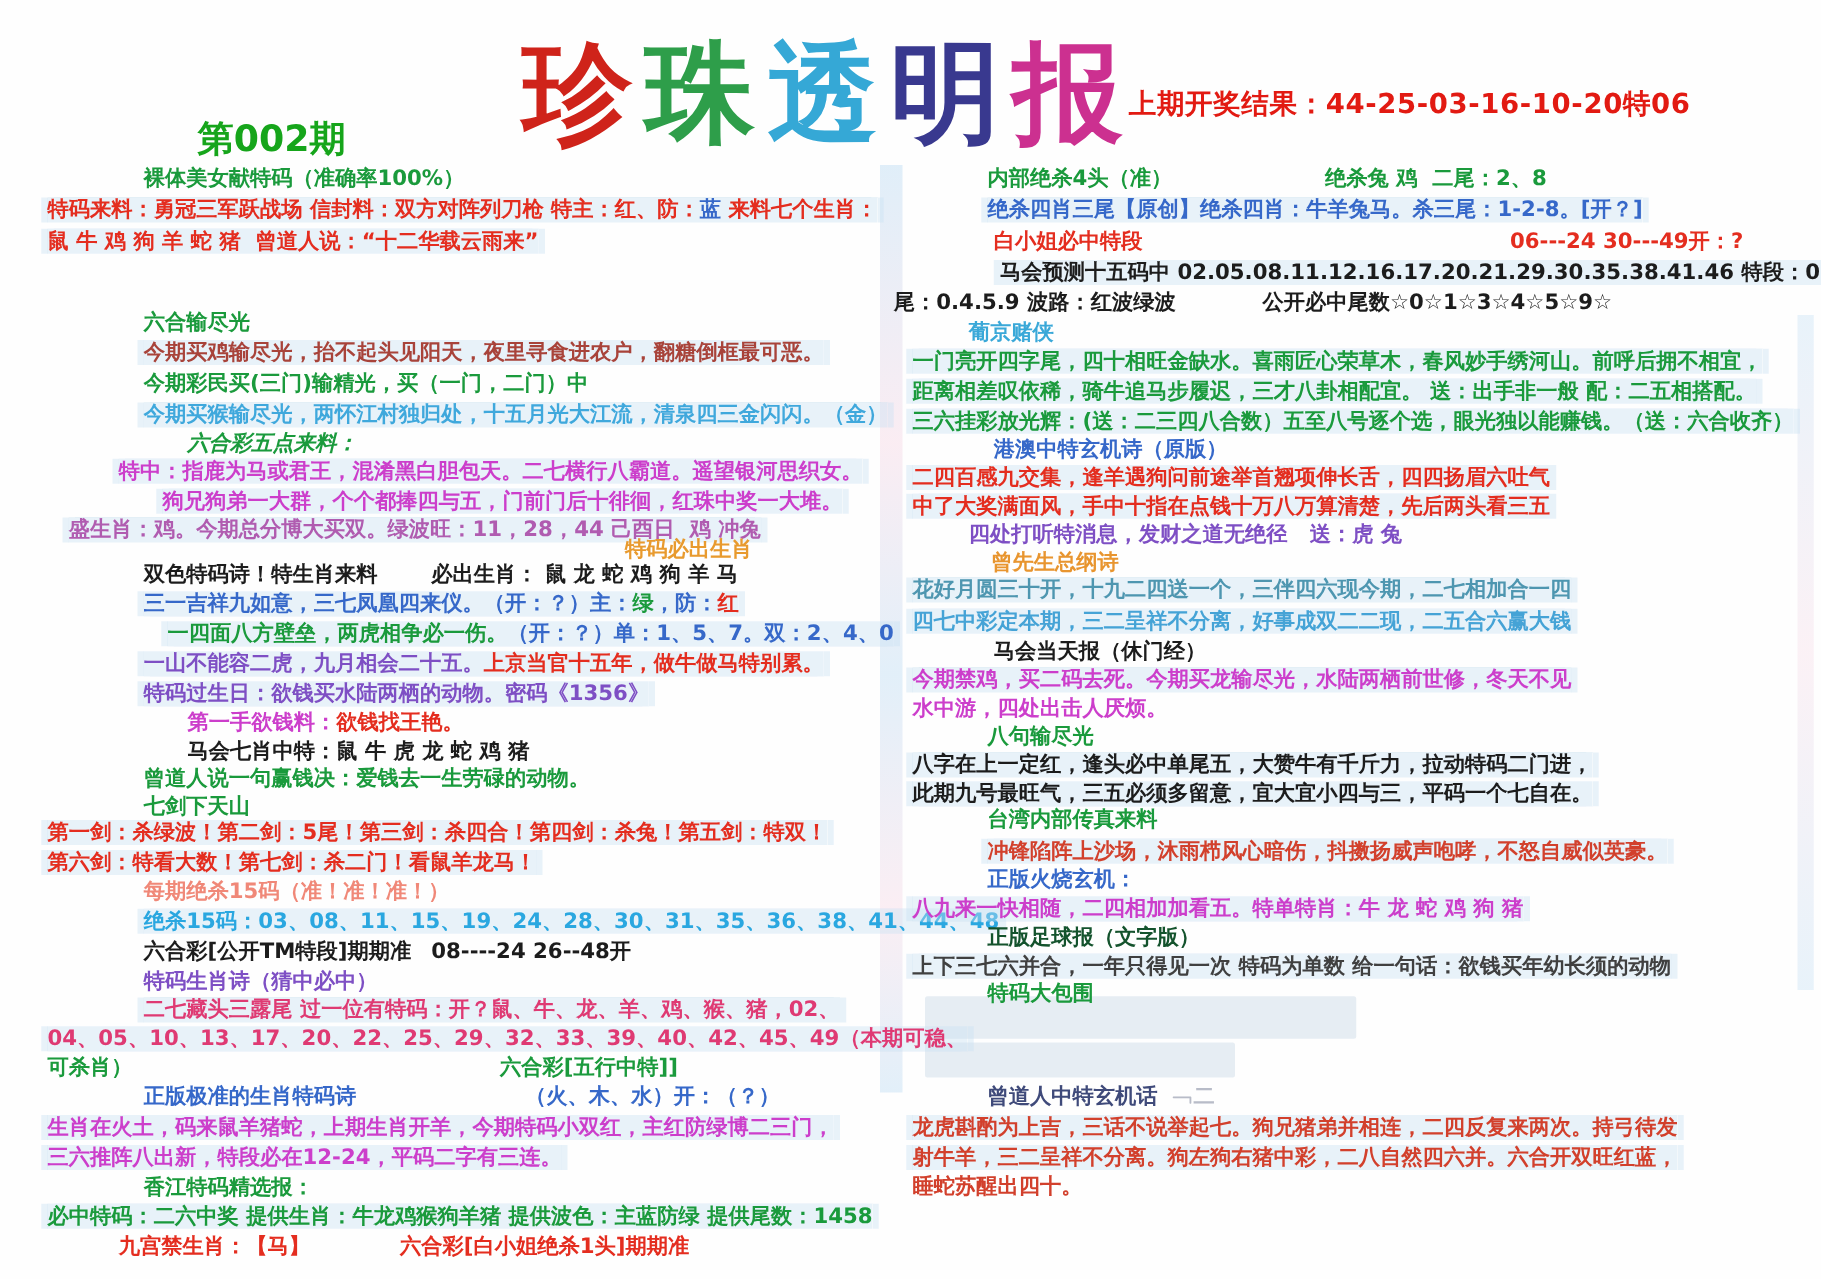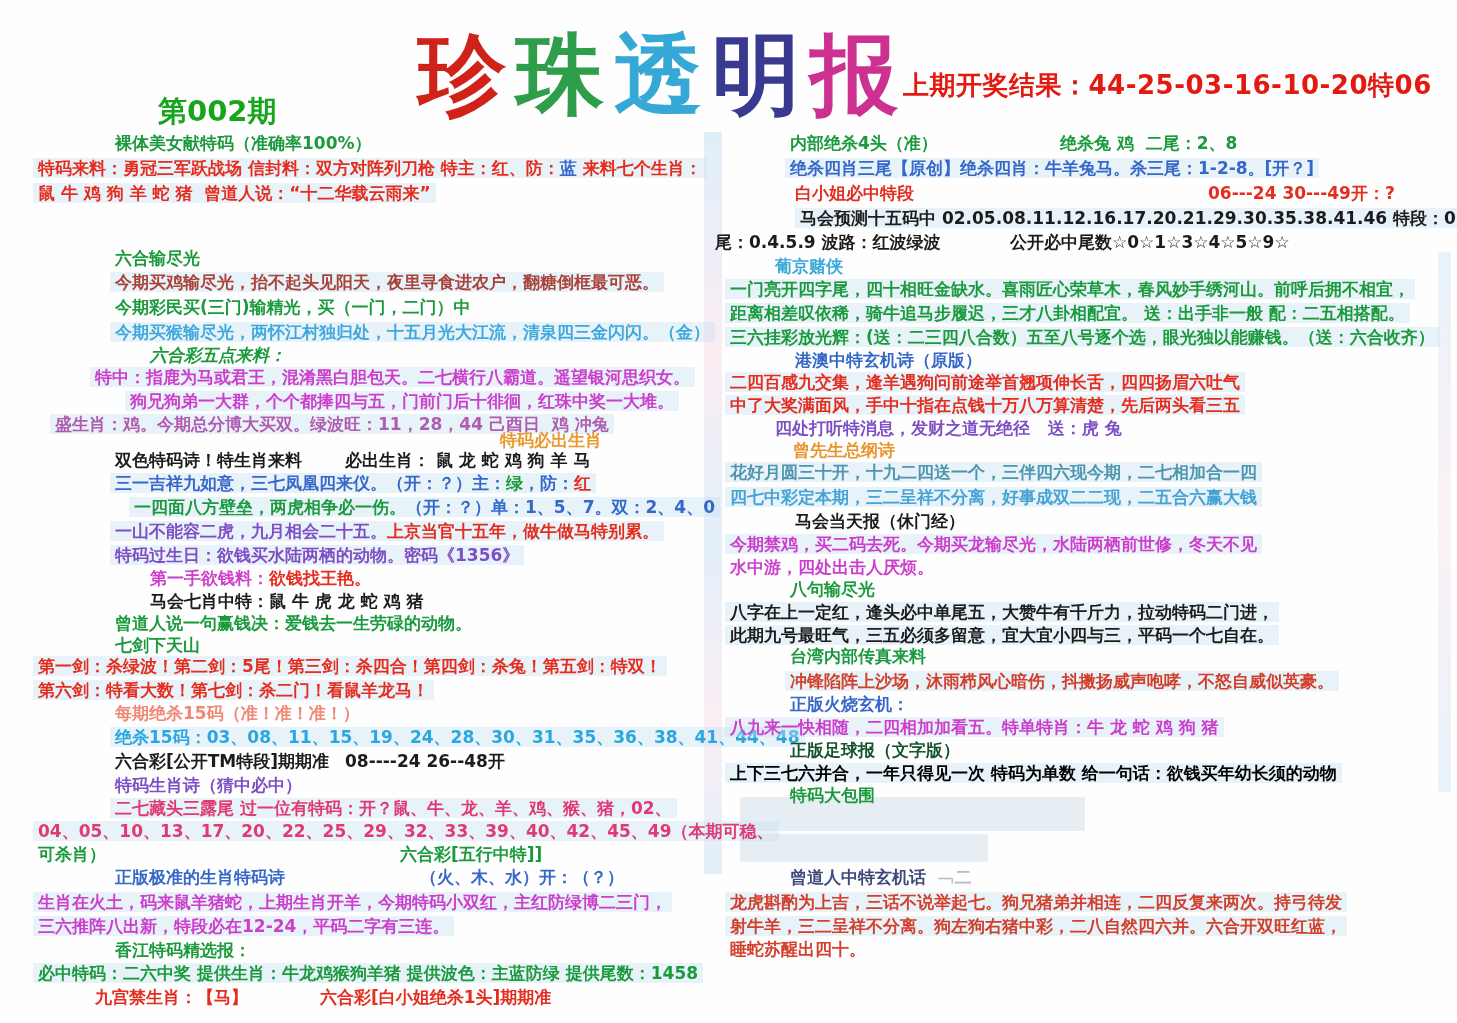--- a/index.html
+++ b/index.html
@@ -19,21 +19,21 @@
   .masthead{
     position:absolute;left:418px;top:28px;display:flex;gap:10px;
     font-family:"DejaVu Serif",serif;font-weight:600;font-size:88px;line-height:1.05;
   }
   .issue{
     position:absolute;left:158px;top:92px;
     font-size:29px;font-weight:700;
   }
   .result{
     position:absolute;left:903px;top:68px;
-    font-size:26px;font-weight:700;letter-spacing:.5px;
+    font-size:22px;font-weight:700;letter-spacing:.5px;
   }
   .strip{position:absolute;pointer-events:none;}
   .blk{position:absolute;background:#e6edf3;border-radius:2px;}
 </style>
 </head>
 <body>
 
 <div class="page">
 
   <div class="masthead" id="masthead">
@@ -124,20 +124,20 @@
       <div class="ln hl" style="left: 730px; top: 534px; color: rgb(204, 62, 203);">今期禁鸡，买二码去死。今期买龙输尽光，水陆两栖前世修，冬天不见</div>
       <div class="ln" style="left: 730px; top: 557px; color: rgb(204, 62, 203);">水中游，四处出击人厌烦。</div>
       <div class="ln" style="left: 790px; top: 579px; color: rgb(26, 154, 60);">八句输尽光</div>
       <div class="ln hl" style="left: 730px; top: 602px; color: rgb(28, 28, 28);">八字在上一定红，逢头必中单尾五，大赞牛有千斤力，拉动特码二门进，</div>
       <div class="ln hl" style="left: 730px; top: 625px; color: rgb(28, 28, 28);">此期九号最旺气，三五必须多留意，宜大宜小四与三，平码一个七自在。</div>
       <div class="ln" style="left: 790px; top: 648px; color: rgb(26, 154, 60); font-family: Liberation Mono, monospace;">台湾内部传真来料</div>
       <div class="ln hl" style="left: 790px; top: 671px; color: rgb(210, 64, 44);">冲锋陷阵上沙场，沐雨栉风心暗伤，抖擞扬威声咆哮，不怒自威似英豪。</div>
       <div class="ln" style="left: 790px; top: 694px; color: rgb(54, 104, 201);">正版火烧玄机：</div>
       <div class="ln hl" style="left: 730px; top: 717px; color: rgb(204, 62, 203);">八九来一快相随，二四相加加看五。特单特肖：牛 龙 蛇 鸡 狗 猪</div>
       <div class="ln" style="left: 790px; top: 740px; color: #14532d;">正版足球报（文字版）</div>
-      <div class="ln hl" style="left: 730px; top: 763px; color: #000000;">上下三七六并合，一年只得见一次 特码为单数 给一句话：欲钱买年幼长须的动物</div>
+      <div class="ln hl" style="left: 730px; top: 763px; color: #404040;">上下三七六并合，一年只得见一次 特码为单数 给一句话：欲钱买年幼长须的动物</div>
       <div class="ln" style="left: 790px; top: 785px; color: rgb(26, 154, 60);">特码大包围</div>
       <div class="ln" style="left: 790px; top: 867px;"><span style="color: rgb(63, 74, 122);">曾道人中特玄机话</span><span style="color: rgb(184, 188, 200);">  ﹁二</span></div>
       <div class="ln hl" style="left: 730px; top: 892px; color: rgb(210, 64, 44);">龙虎斟酌为上吉，三话不说举起七。狗兄猪弟并相连，二四反复来两次。持弓待发</div>
       <div class="ln hl" style="left: 730px; top: 916px; color: rgb(210, 64, 44);">射牛羊，三二呈祥不分离。狗左狗右猪中彩，二八自然四六并。六合开双旺红蓝，</div>
       <div class="ln" style="left: 730px; top: 939px; color: rgb(210, 64, 44);">睡蛇苏醒出四十。</div>
     </div>
 </div>
 
 </body></html>

